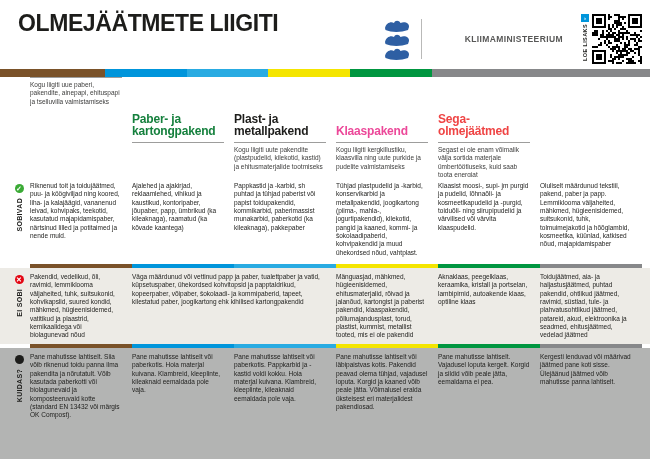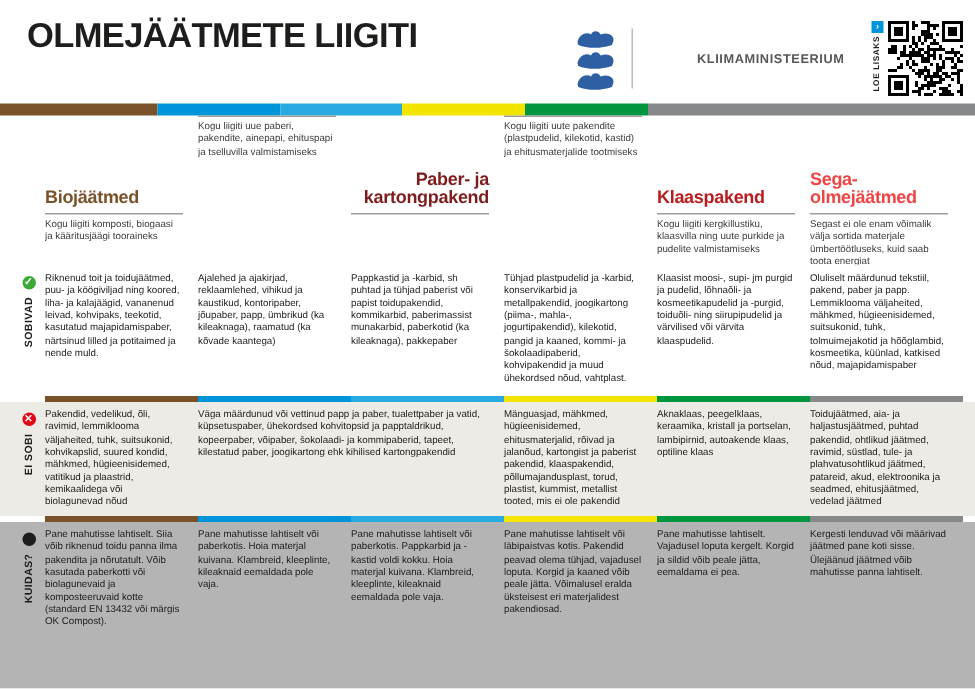--- a/index.html
+++ b/index.html
@@ -303,39 +303,35 @@
     <div class="sg4" style="background: rgb(0, 150, 64);"></div>
     <div class="sg5" style="background: rgb(135, 136, 138);"></div>
   </div>
 
   <div class="table">
 
     <div class="grid-row head-row">
       <div></div>
         <div></div>
       <div class="col-head">
-        <div class="name" style="color: rgb(122, 82, 41);">Biojäätmed</div>
-        <div class="rule"></div>
-        <div class="sub">Kogu liigiti komposti, biogaasi ja kääritusjäägi tooraineks</div>
-      </div>
-      <div class="col-head">
         <div class="rule"></div>
         <div class="sub">Kogu liigiti uue paberi, pakendite, ainepapi, ehituspapi ja tselluvilla valmistamiseks</div>
       </div>
       <div class="col-head">
-        <div class="name" style="color: #7f1d1d; text-align: right;">Paber- ja kartongpakend</div>
+        <div class="name" style="color: #15803d;">Paber- ja kartongpakend</div>
         <div class="rule"></div>
         <div class="sub"></div>
       </div>
       <div class="col-head">
+        <div class="name" style="color: rgb(29, 29, 27);">Plast- ja metallpakend</div>
         <div class="rule"></div>
         <div class="sub">Kogu liigiti uute pakendite (plastpudelid, kilekotid, kastid) ja ehitusmaterjalide tootmiseks</div>
       </div>
       <div class="col-head">
-        <div class="name" style="color: #b91c1c;">Klaaspakend</div>
+        <div class="name" style="color: #ec4899;">Klaaspakend</div>
         <div class="rule"></div>
         <div class="sub">Kogu liigiti kergkillustiku, klaasvilla ning uute purkide ja pudelite valmistamiseks</div>
       </div>
       <div class="col-head">
         <div class="name" style="color: #ef4444;">Sega-olmejäätmed</div>
         <div class="rule"></div>
         <div class="sub">Segast ei ole enam võimalik välja sortida materjale ümbertöötluseks, kuid saab toota energiat</div>
       </div>
       <div></div>
     </div>

